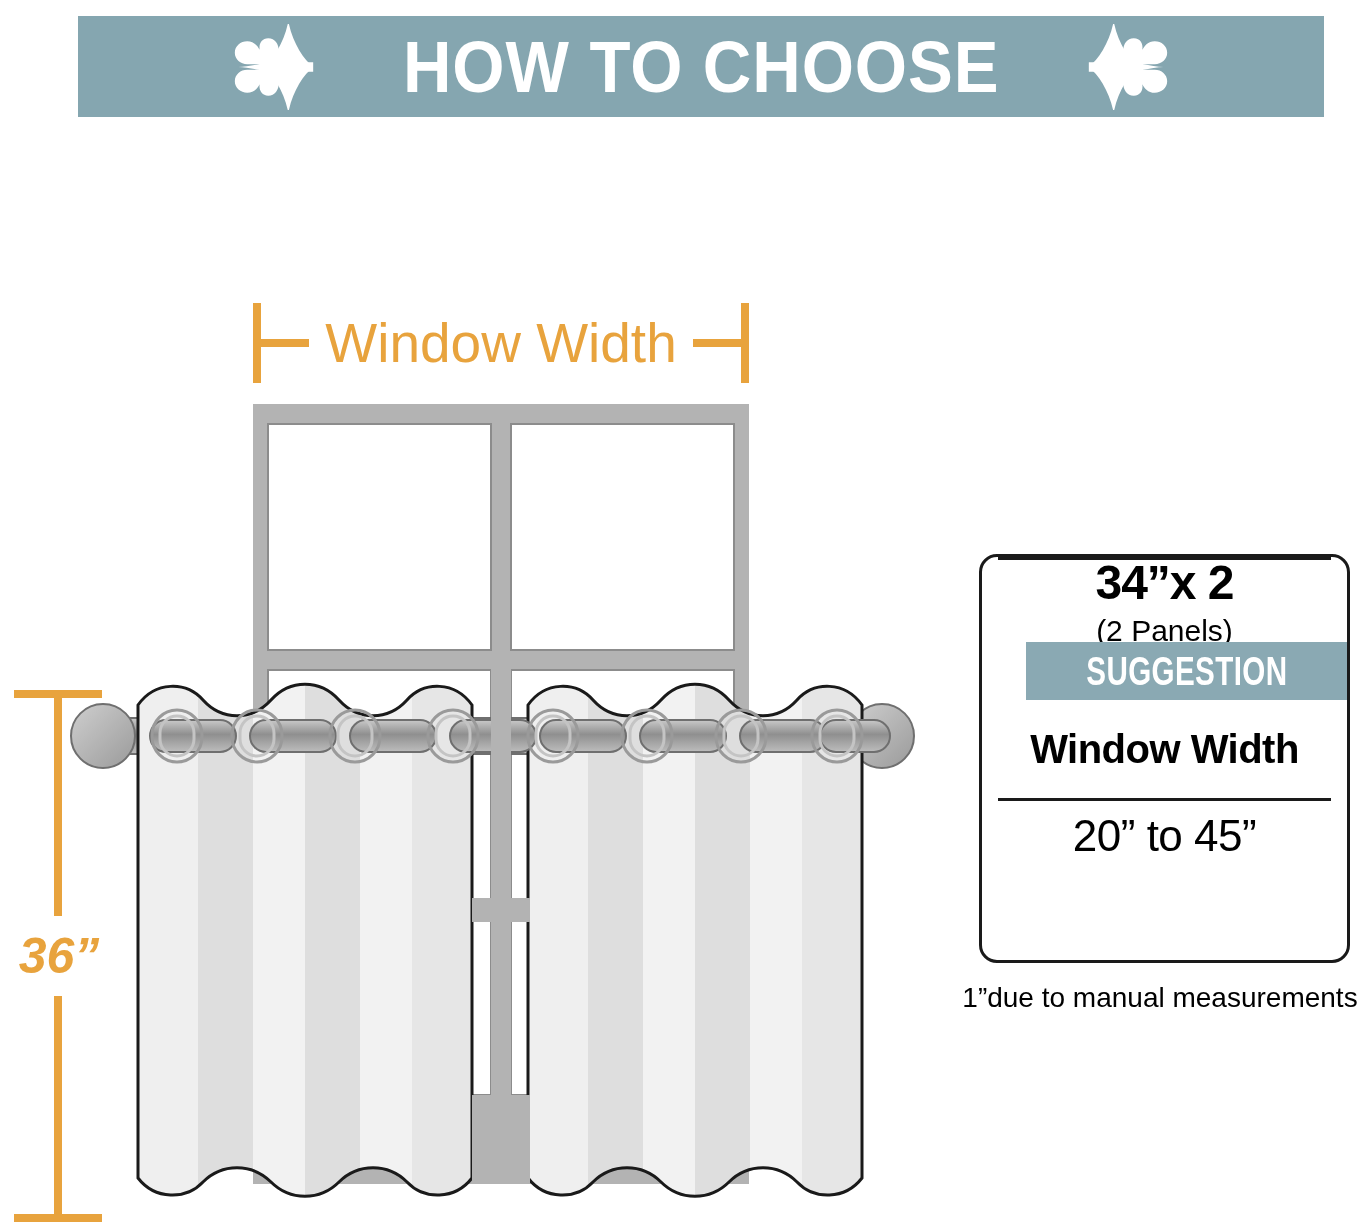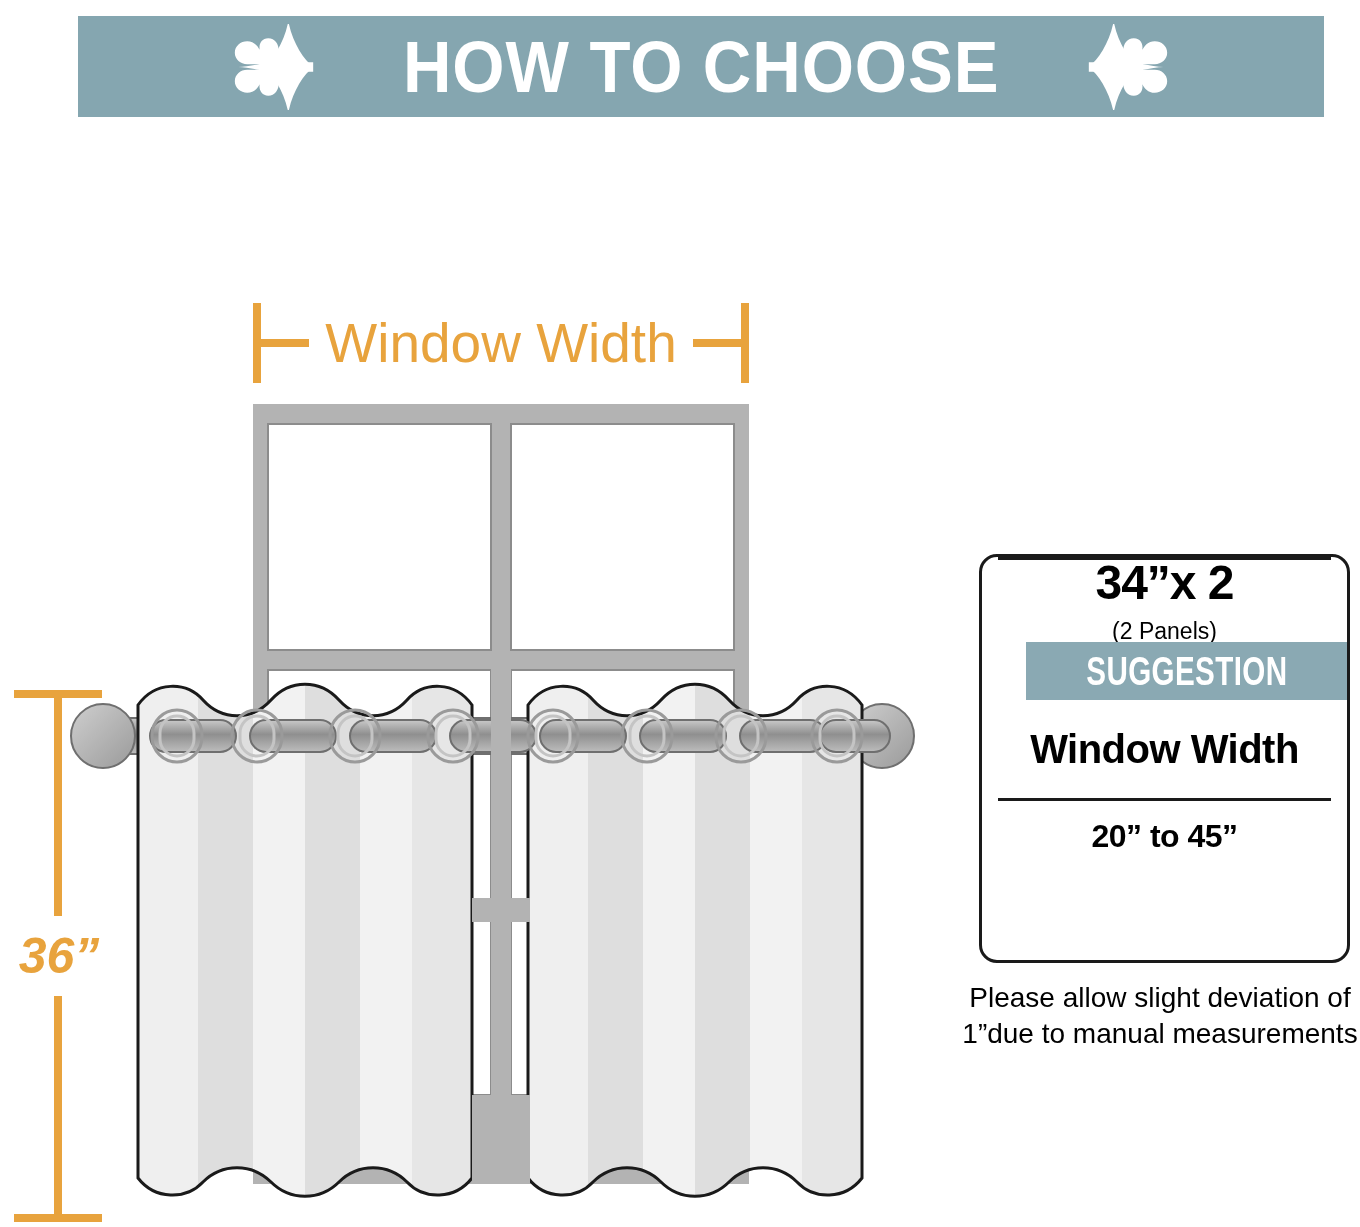--- a/index.html
+++ b/index.html
@@ -174,21 +174,21 @@
     height: 80px;
     padding-top: 2px;
   }
   .value-main {
     font-size: 48px;
     font-weight: bold;
     line-height: 58px;
     letter-spacing: -1px;
   }
   .value-sub {
-    font-size: 23px;
+    font-size: 30px;
     font-weight: normal;
     line-height: 38px;
   }
   .row-suggestion {
     height: 58px;
     background: #8aa9b3;
     display: flex;
     align-items: center;
     justify-content: center;
     flex: none;
@@ -204,22 +204,22 @@
     white-space: nowrap;
   }
   .row-window-width {
     height: 98px;
     font-size: 40px;
     font-weight: bold;
     letter-spacing: -0.5px;
   }
   .row-window-value {
     height: 70px;
-    font-size: 32px;
-    font-weight: bold;
+    font-size: 44px;
+    font-weight: normal;
     letter-spacing: -0.5px;
     text-align: right;
   }
   .spacer { flex: 1 1 auto; }
 
   
   .footnote {
     position: absolute;
     left: 960px;
     top: 980px;
@@ -437,15 +437,14 @@
   <div class="row-suggestion">
     <span class="suggestion-text">SUGGESTION</span>
   </div>
   <div class="card-row row-window-width">Window Width</div>
   <div class="card-rule"></div>
   <div class="card-row row-window-value">20” to 45”</div>
   <div class="spacer"></div>
 </div>
 
 <div class="footnote">
-  <div>Please allow slight deviation of</div>
   <div>1”due to manual measurements</div>
 </div>
 
 </body></html>

